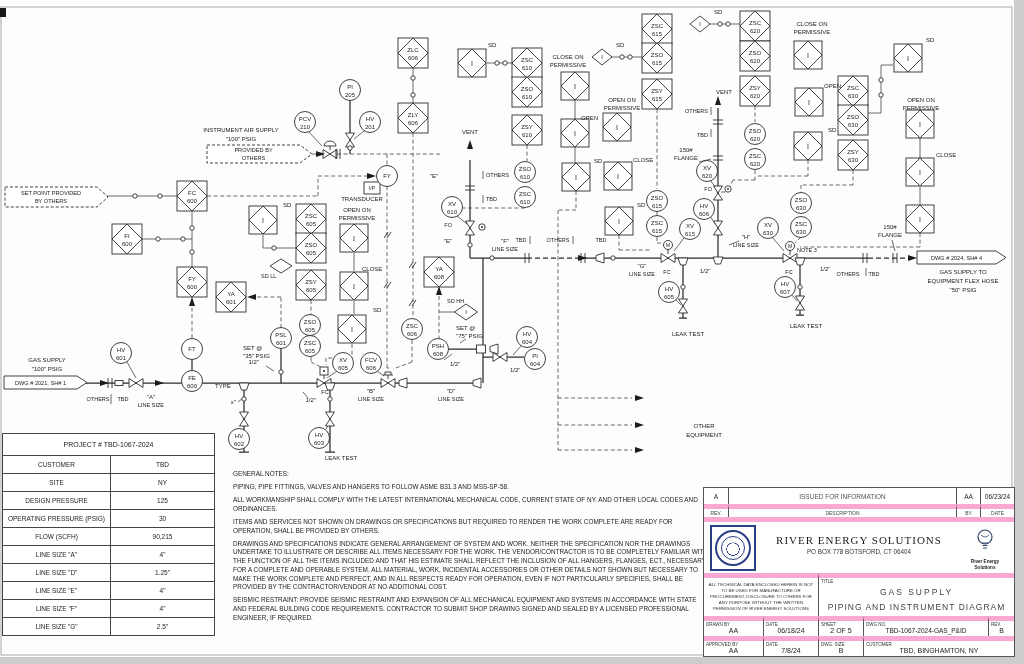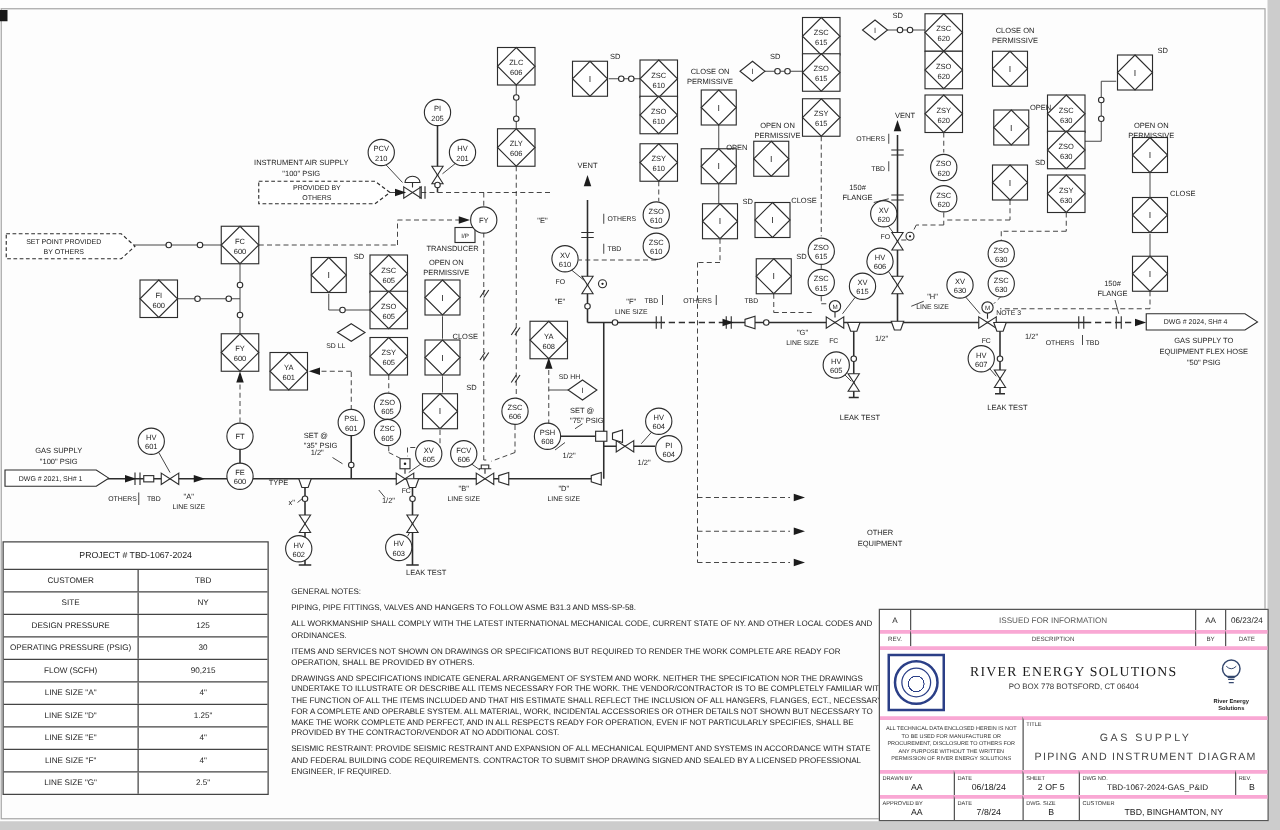--- a/index.html
+++ b/index.html
@@ -22,21 +22,21 @@
   .pt-header{height:21px;display:flex;align-items:center;justify-content:center;font-size:7px;}
   .pt-row{display:flex;border-top:1px solid #444;height:17px;}
   .pt-c1{width:107px;border-right:1px solid #444;display:flex;align-items:center;justify-content:center;}
   .pt-c2{flex:1;display:flex;align-items:center;justify-content:center;}
   
   .notes{position:absolute;left:233px;top:470px;width:478px;font-size:6.4px;line-height:1.36;}
   .notes-title{margin:0 0 4px 0;}
   .notes p{margin:0 0 4.5px 0;}
   
   .tblock{position:absolute;left:703px;top:487px;width:310px;height:168px;border:1px solid #555;background:#fff;}
-  .cell{position:absolute;border-left:1px solid #555;border-top:3px solid #f9a8d4;box-sizing:border-box;overflow:hidden;}
+  .cell{position:absolute;border-left:1px solid #555;border-top:5px solid #f9a8d4;box-sizing:border-box;overflow:hidden;}
   .cell.first{border-left:none;}
   .cell.toprow{border-top:none;}
   .cval{display:flex;align-items:center;justify-content:center;height:100%;font-size:6.5px;}
   .clabel{position:absolute;left:2px;top:1px;font-size:4.5px;color:#333;}
   .cvalue{position:absolute;left:0;right:0;bottom:2px;text-align:center;font-size:7px;}
   .company-name{font-family:"Liberation Serif",serif;font-size:11px;letter-spacing:1px;text-align:center;}
   .company-addr{font-size:6.3px;text-align:center;color:#333;margin-top:2px;}
   .disclaimer{font-size:4.4px;line-height:1.35;text-align:center;padding:4px 3px;color:#333;}
   .ttl1{position:absolute;left:0;right:0;top:9px;text-align:center;font-size:8.5px;letter-spacing:2px;color:#444;}
   .ttl2{position:absolute;left:0;right:0;top:24px;text-align:center;font-size:8.5px;letter-spacing:1px;color:#444;}

